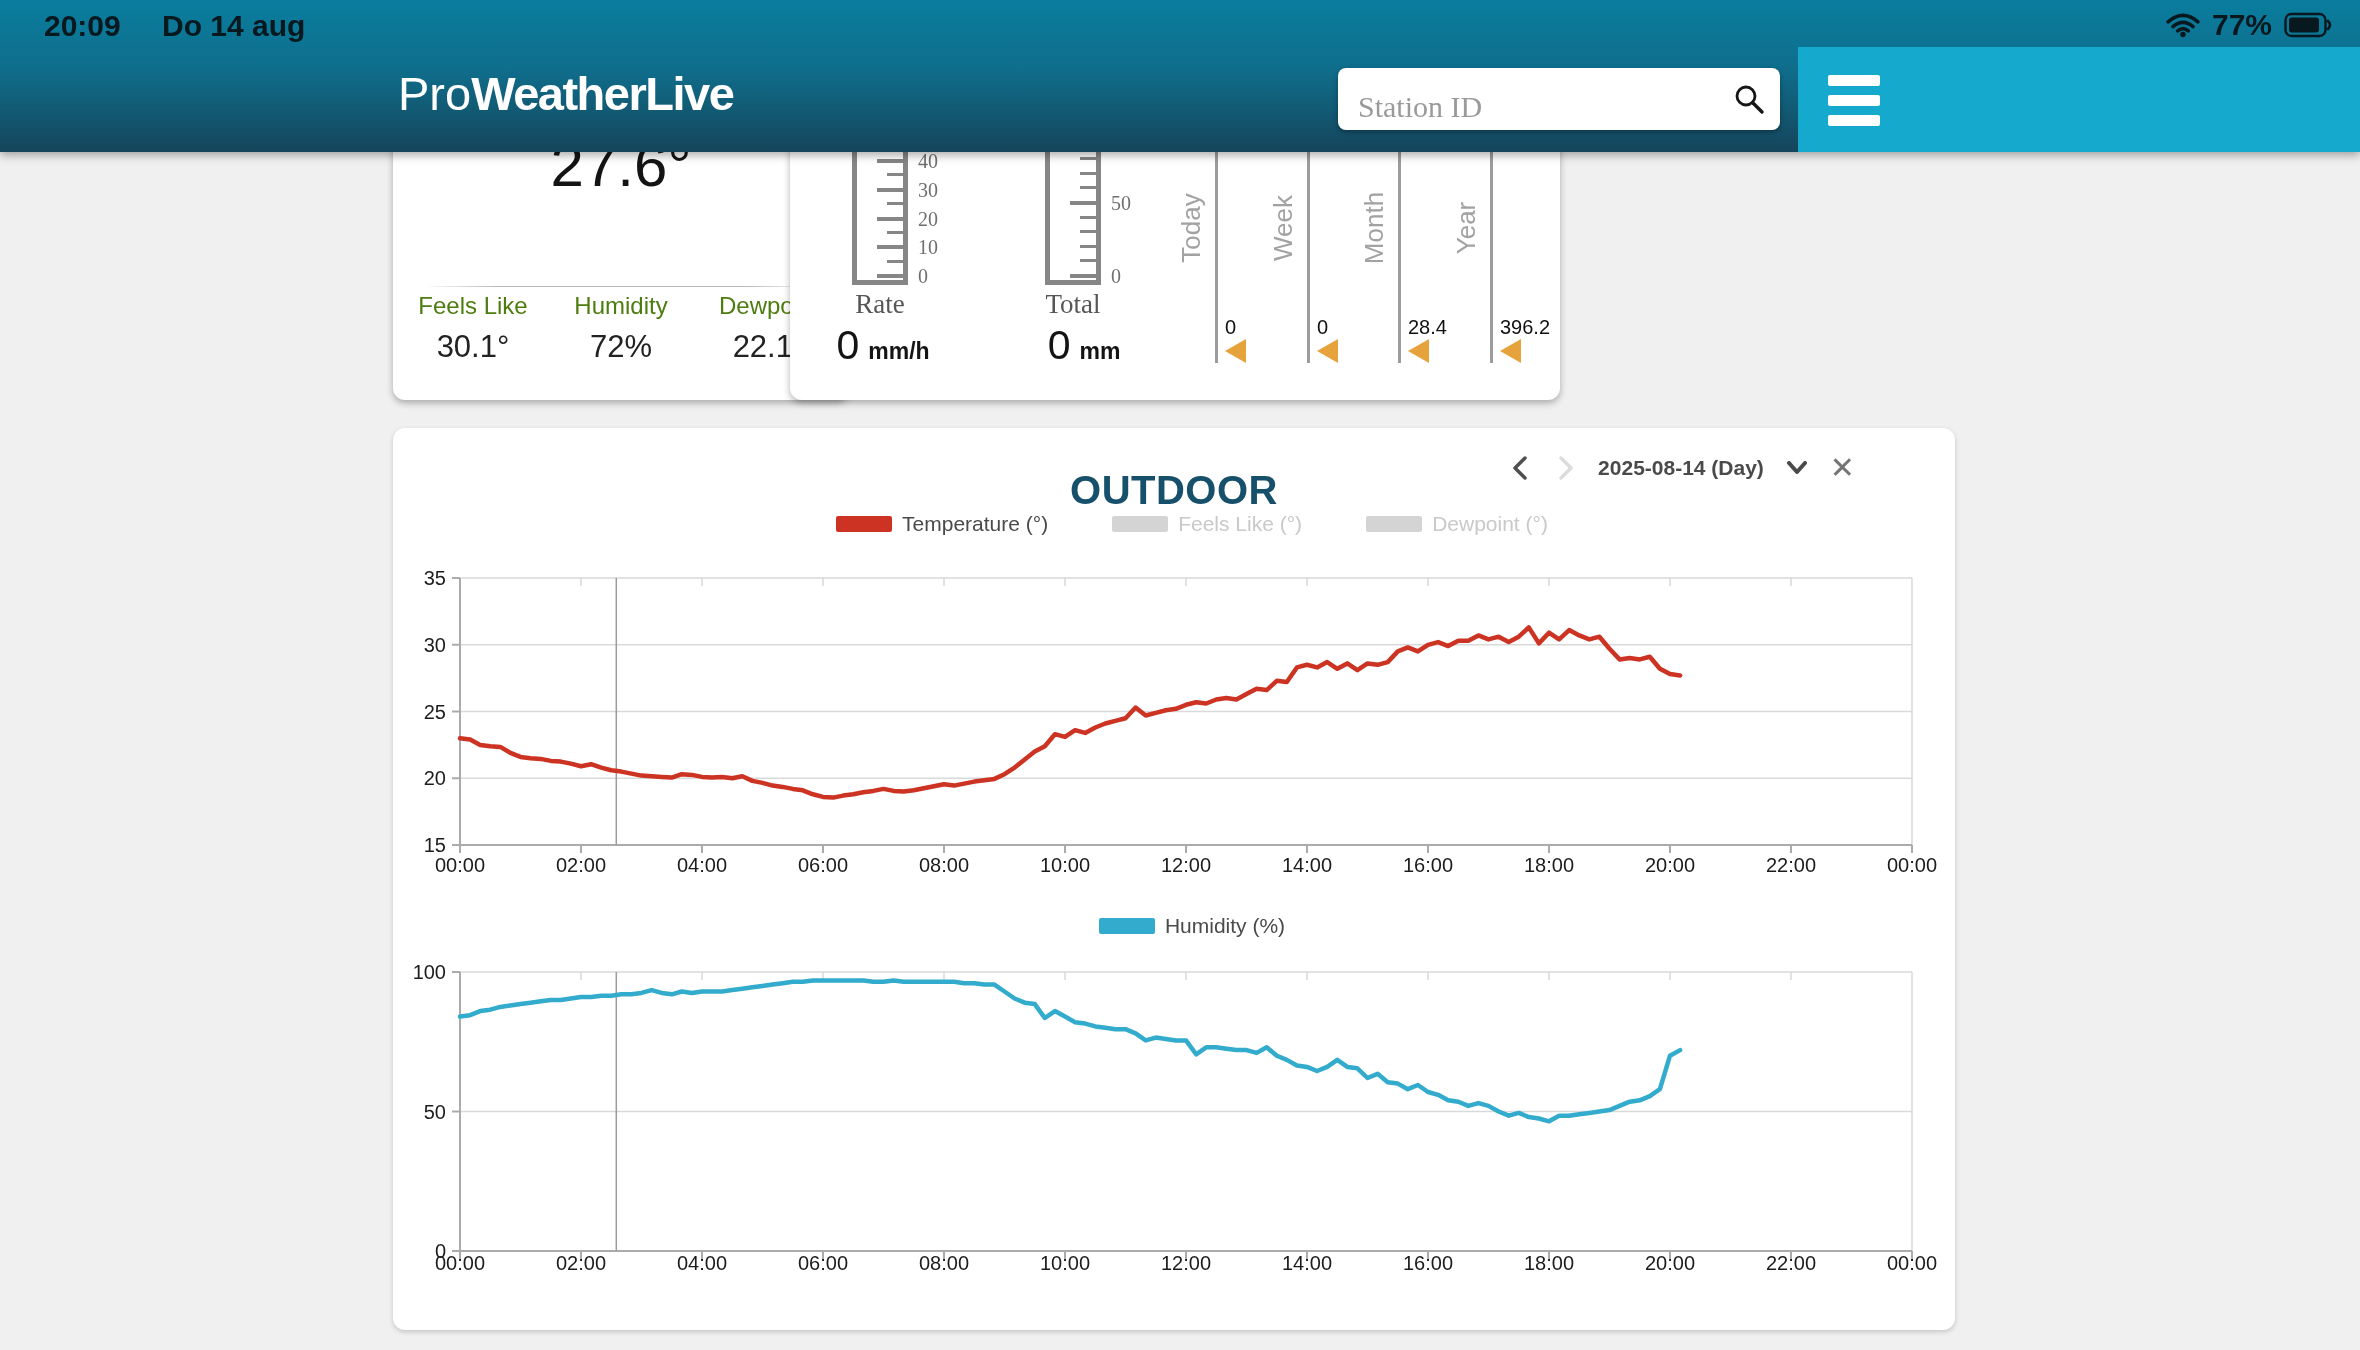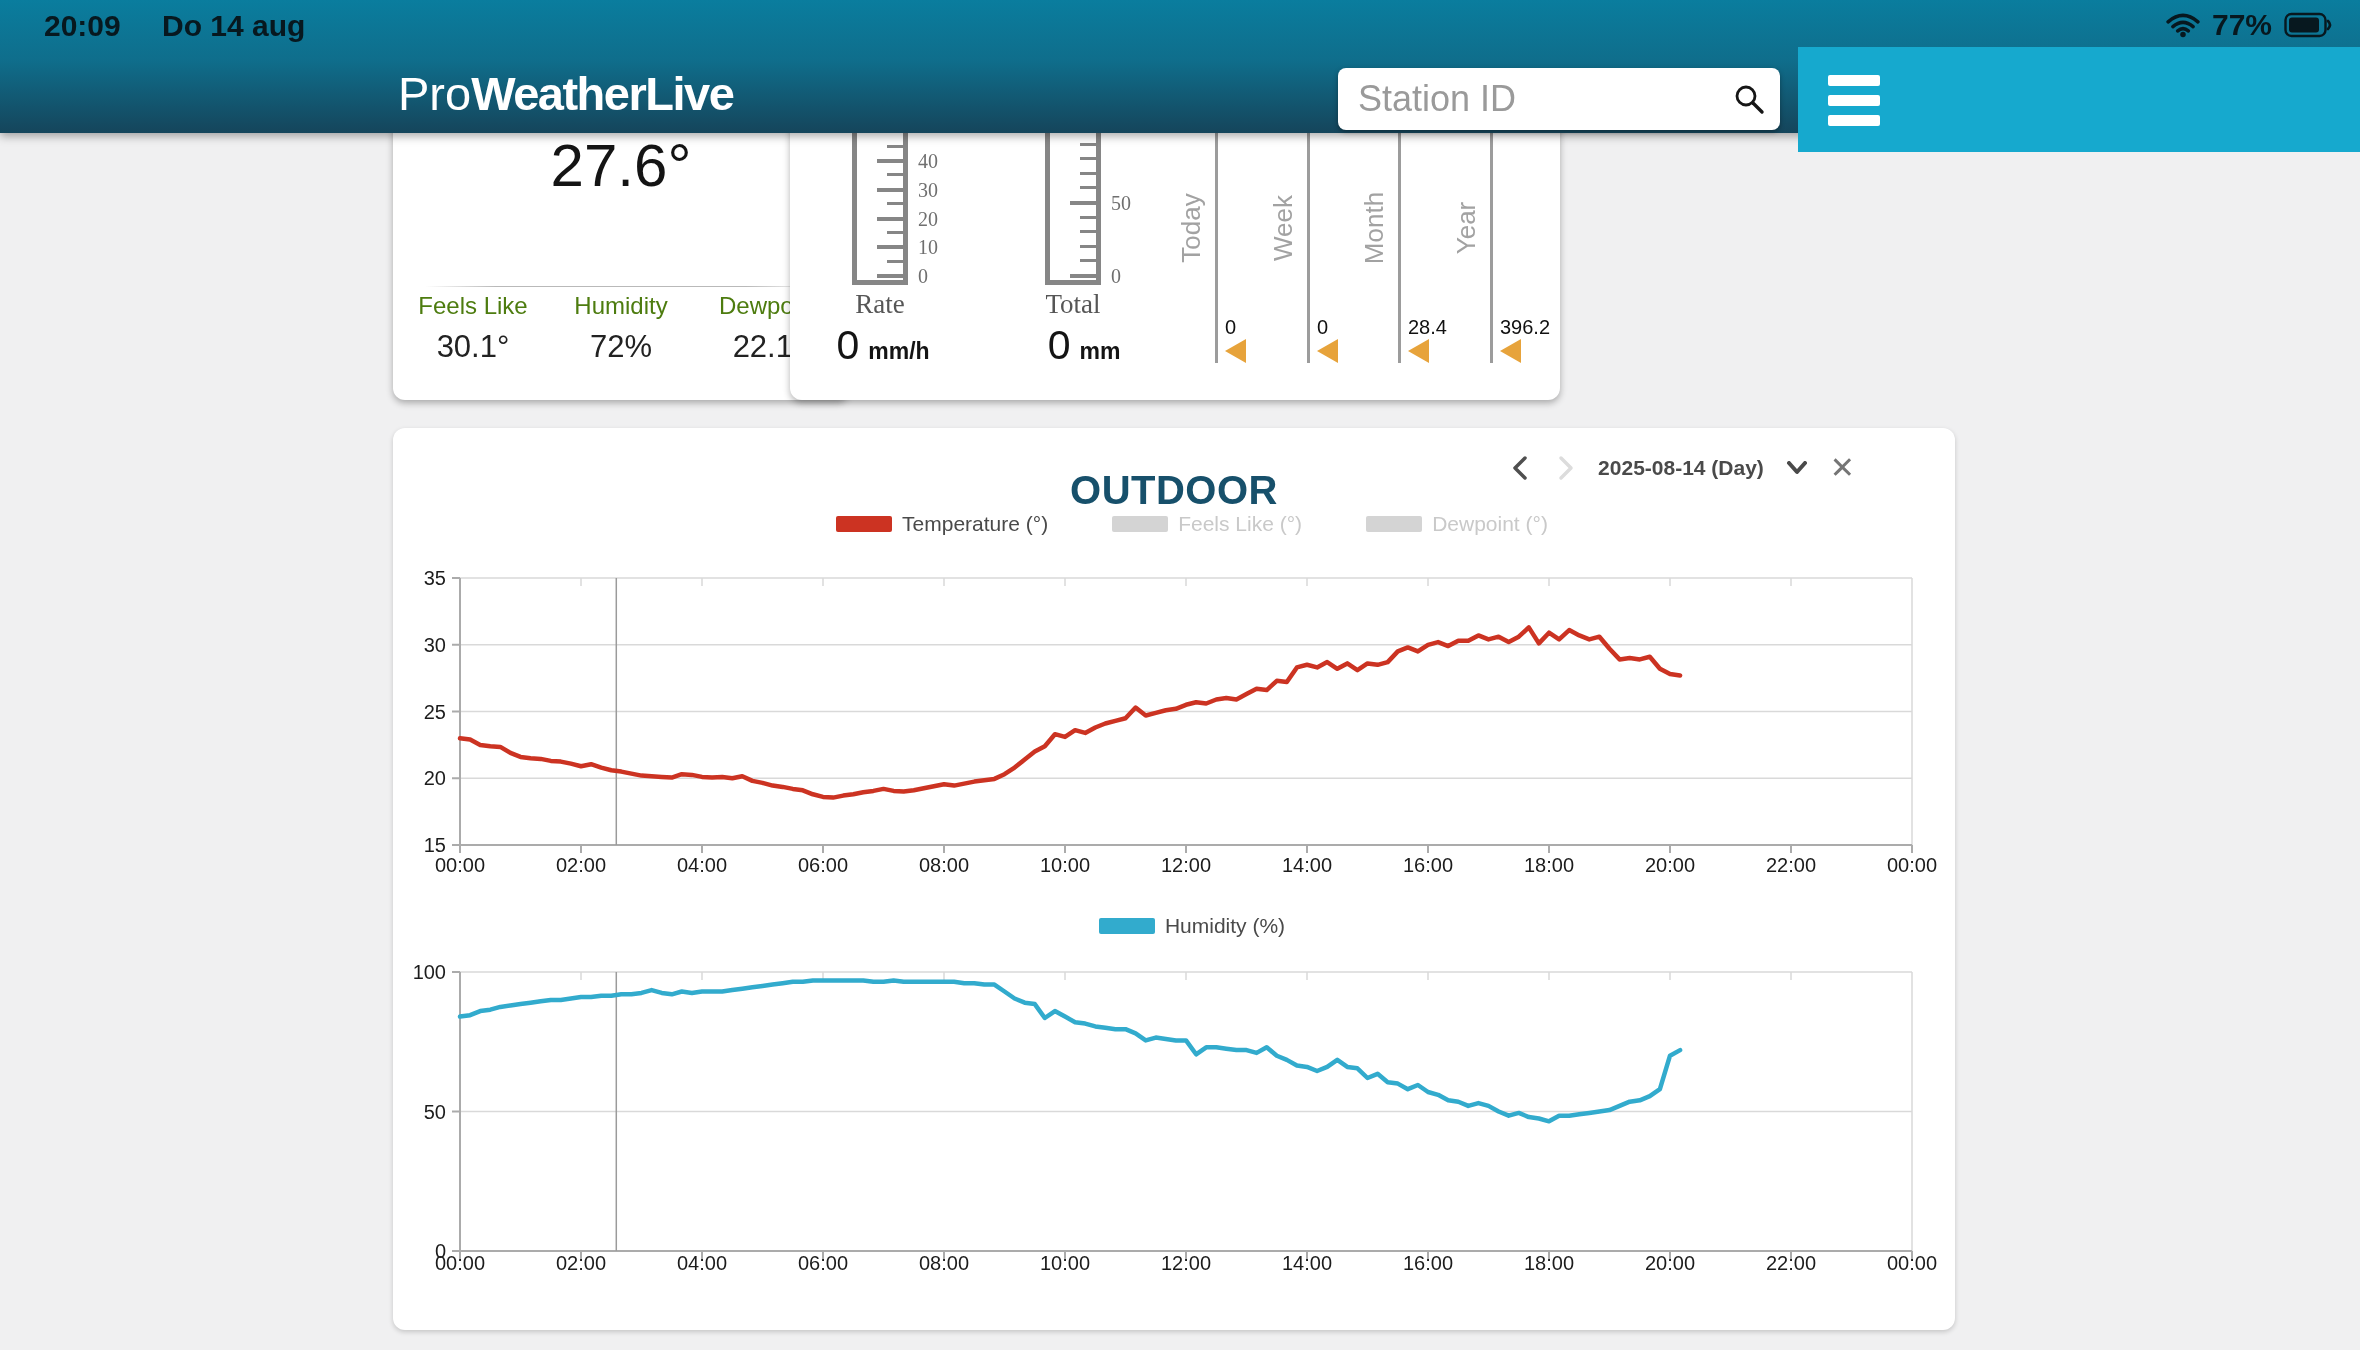--- a/index.html
+++ b/index.html
@@ -1,33 +1,33 @@
 <!DOCTYPE html>
 <html><head>
 <meta charset="utf-8">
 <style>
   html,body{margin:0;padding:0;background:#d9d9d9;}
   .screen{position:relative;width:2360px;height:1350px;overflow:hidden;background:#f0f0f1;
           font-family:"Liberation Sans",sans-serif;}
   
-  .header{position:absolute;left:0;top:0;width:2360px;height:133px;z-index:50;
+  .header{position:absolute;left:0;top:0;width:2360px;height:152px;z-index:50;
           background:linear-gradient(180deg,#0a7d9e 0%,#0f6e8c 45%,#15455b 100%);
           box-shadow:0 3px 9px rgba(0,0,0,.35);}
   .st-time{position:absolute;left:44px;top:9px;font-size:30px;font-weight:600;color:#07181f;}
   .st-date{position:absolute;left:162px;top:9px;font-size:30px;font-weight:600;color:#07181f;}
   .st-right{position:absolute;right:26px;top:8px;display:flex;align-items:center;gap:12px;}
   .st-batt-txt{font-size:30px;font-weight:600;color:#07181f;}
   .logo{position:absolute;left:398px;top:70px;color:#fff;font-size:47px;line-height:1;white-space:nowrap;}
   .logo .pro{font-weight:400;letter-spacing:0;}
   .logo .rest{font-weight:700;letter-spacing:-1.5px;}
   .search{position:absolute;left:1338px;top:68px;width:442px;height:62px;background:#fff;
           border-radius:8px;box-shadow:0 2px 5px rgba(0,0,0,.35);}
-  .search input{position:absolute;left:0;top:0;width:100%;height:100%;border:none;outline:none;
-          border-radius:8px;padding:0 60px 0 20px;font-size:36px;color:#222;box-sizing:border-box;
-          font-family:Liberation Sans, sans-serif;background:transparent;}
+  .search input{position:absolute;left:0;top:8px;width:100%;height:100%;border:none;outline:none;
+          border-radius:8px;padding:0 60px 0 20px;font-size:30px;color:#222;box-sizing:border-box;
+          font-family:Liberation Serif, serif;background:transparent;}
   .search input::placeholder{color:#9a9a9a;}
   .search .mag{position:absolute;right:14px;top:14px;}
   .menu-panel{position:absolute;left:1798px;top:47px;width:562px;height:105px;background:#16a9ce;}
   .hamburger{position:absolute;left:30px;top:28px;width:52px;height:50px;border:none;background:transparent;
           cursor:pointer;padding:0;}
   .hamburger .bar{width:52px;height:11px;background:#fff;border-radius:2px;margin-bottom:9px;}
   
   .card{position:absolute;background:#fff;border-radius:12px;overflow:hidden;}
   .card-now{left:393px;top:88px;width:456px;height:312px;box-shadow:0 3px 7px rgba(0,0,0,.3);}
   .card-rain{left:790px;top:88px;width:770px;height:312px;box-shadow:0 3px 7px rgba(0,0,0,.3);}

